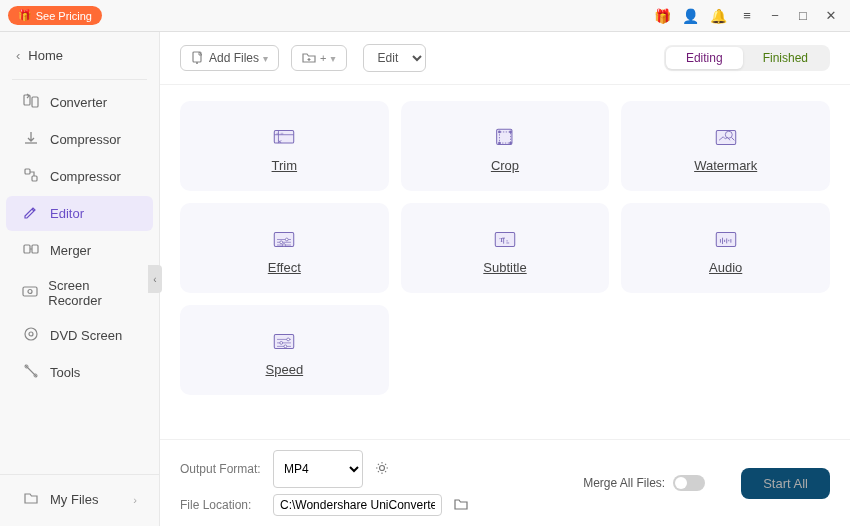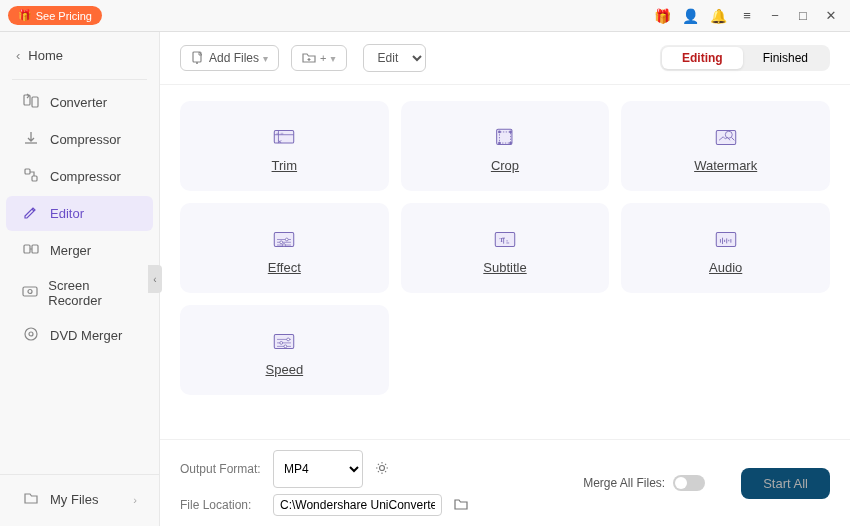--- a/index.html
+++ b/index.html
@@ -174,28 +174,27 @@
       background: #f0f0f0;
       border-radius: 8px;
       padding: 2px;
     }
     .tab-btn {
       padding: 4px 20px;
       border: none;
       background: transparent;
       border-radius: 6px;
       font-size: 12px;
-      color: #000000;
+      color: #4d7c0f;
       cursor: pointer;
     }
     .tab-btn.active {
       background: white;
-      color: #b91c1c;
+      color: #701a75;
       box-shadow: 0 1px 3px rgba(0,0,0,0.1);
-      font-weight: bold;
     }
 
     
     .editor-grid {
       flex: 1;
       padding: 16px 20px;
       display: grid;
       grid-template-columns: repeat(3, 1fr);
       grid-template-rows: repeat(3, auto);
       gap: 12px;
@@ -397,21 +396,31 @@
         </span>
         <span>Screen Recorder</span>
       </div>
       <div class="sidebar-item">
         <span class="si-icon">
           <svg width="16" height="16" viewBox="0 0 16 16" fill="none">
               <circle cx="8" cy="8" r="6" stroke="#888" stroke-width="1.2"></circle>
               <circle cx="8" cy="8" r="2" stroke="#888" stroke-width="1.2"></circle>
             </svg>
         </span>
-        <span>DVD Merger</span>
+        <span>DVD Screen</span>
+      </div>
+      <div class="sidebar-item">
+        <span class="si-icon">
+          <svg width="16" height="16" viewBox="0 0 16 16" fill="none">
+              <path d="M2 2l3 3m6 6l3 3M5 5l6 6" stroke="#888" stroke-width="1.2"></path>
+              <circle cx="3.5" cy="3.5" r="1.5" stroke="#888" stroke-width="1"></circle>
+              <circle cx="12.5" cy="12.5" r="1.5" stroke="#888" stroke-width="1"></circle>
+            </svg>
+        </span>
+        <span>Tools</span>
       </div>
 
       <div class="sidebar-bottom">
         <div class="sidebar-item">
           <span class="si-icon">
             <svg width="16" height="16" viewBox="0 0 16 16" fill="none">
                 <path d="M2 4h5l1.5 2H14v7H2V4z" stroke="#888" stroke-width="1.2" fill="none"></path>
               </svg>
           </span>
           <span>My Files</span>

